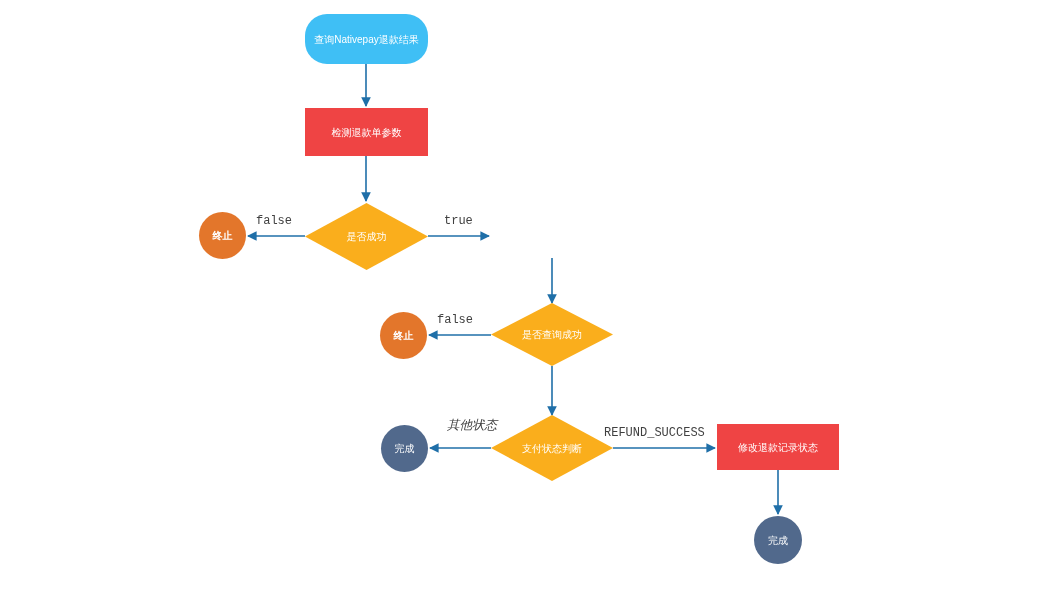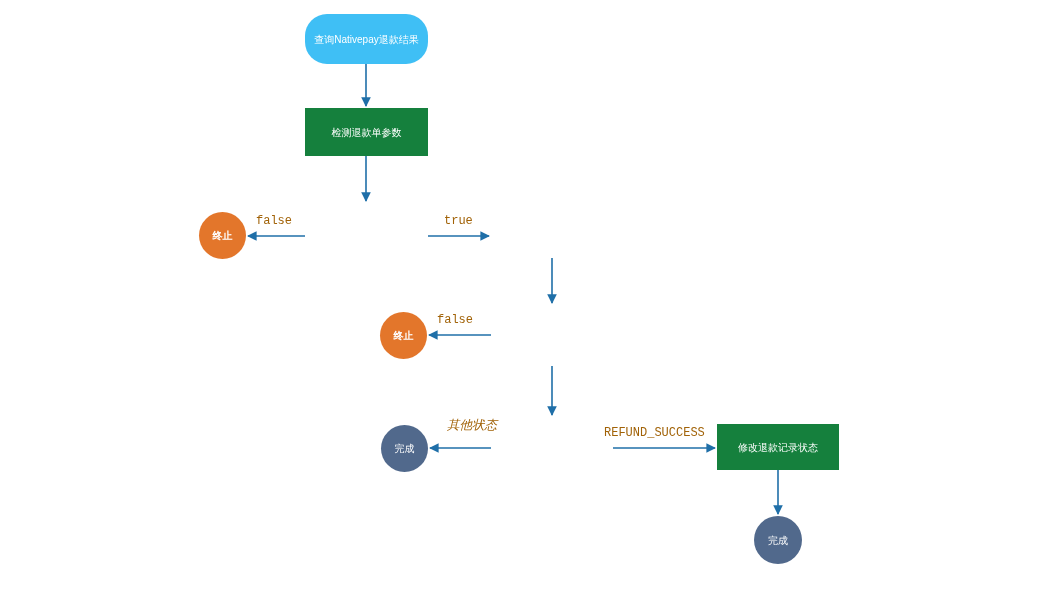--- a/index.html
+++ b/index.html
@@ -35,21 +35,21 @@
     line-height: 17px;
     box-sizing: border-box;
     z-index: 3;
   }
   .node.start {
     border-radius: 22px;
     background: #3FBFF5;
     padding: 0 8px;
   }
   .node.process {
-    background: #15803d;
+    background: #ef4444;
     padding: 0 6px;
   }
   .node.terminal {
     border-radius: 50%;
     background: #E3762B;
     font-weight: bold;
   }
   .node.finish {
     border-radius: 50%;
     background: #51698C;
@@ -68,21 +68,21 @@
     clip-path: polygon(50% 0%, 100% 50%, 50% 100%, 0% 50%);
     z-index: 0;
   }
   .diamond-label {
     position: relative;
     z-index: 1;
     white-space: nowrap;
   }
   .edge-label {
     position: absolute;
-    color: #a16207;
+    color: #404040;
     font-size: 12px;
     white-space: nowrap;
     z-index: 4;
   }
   .edge-label.mono {
     font-family: "Liberation Mono", monospace;
     font-size: 12px;
   }
   .edge-label.cjk {
     font-family: "Liberation Sans", sans-serif;
@@ -116,31 +116,43 @@
   </svg>
 
   <div class="node start" style="left:305px; top:14px; width:123px; height:50px;">
     <span>查询Nativepay退款结果</span>
   </div>
 
   <div class="node process" style="left:305px; top:108px; width:123px; height:48px;">
     <span>检测退款单参数</span>
   </div>
 
+  <div class="node decision" style="left:305px; top:203px; width:123px; height:67px;">
+    <span class="diamond-shape"></span>
+    <span class="diamond-label">是否成功</span>
+  </div>
 
   <div class="node terminal" style="left:199px; top:212px; width:47px; height:47px;">
     <span>终止</span>
   </div>
 
 
+  <div class="node decision" style="left:491px; top:303px; width:122px; height:63px;">
+    <span class="diamond-shape"></span>
+    <span class="diamond-label">是否查询成功</span>
+  </div>
 
   <div class="node terminal" style="left:380px; top:312px; width:47px; height:47px;">
     <span>终止</span>
   </div>
 
+  <div class="node decision" style="left:491px; top:415px; width:122px; height:66px;">
+    <span class="diamond-shape"></span>
+    <span class="diamond-label">支付状态判断</span>
+  </div>
 
   <div class="node finish" style="left:381px; top:425px; width:47px; height:47px;">
     <span>完成</span>
   </div>
 
   <div class="node process" style="left:717px; top:424px; width:122px; height:46px;">
     <span>修改退款记录状态</span>
   </div>
 
   <div class="node finish" style="left:754px; top:516px; width:48px; height:48px;">

